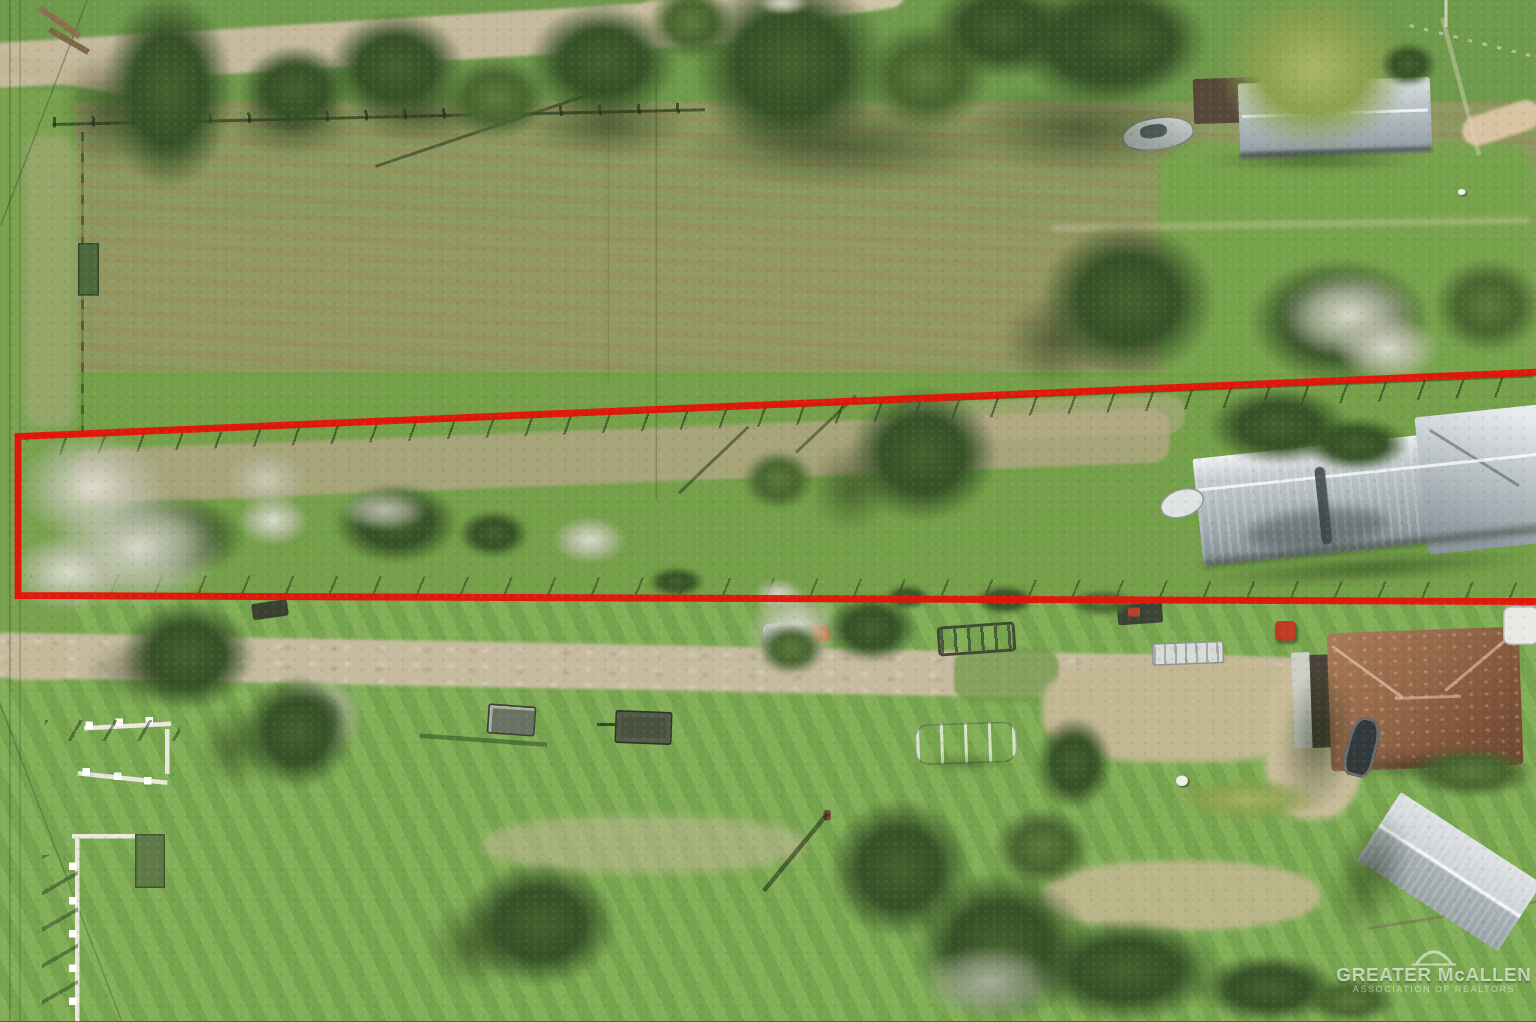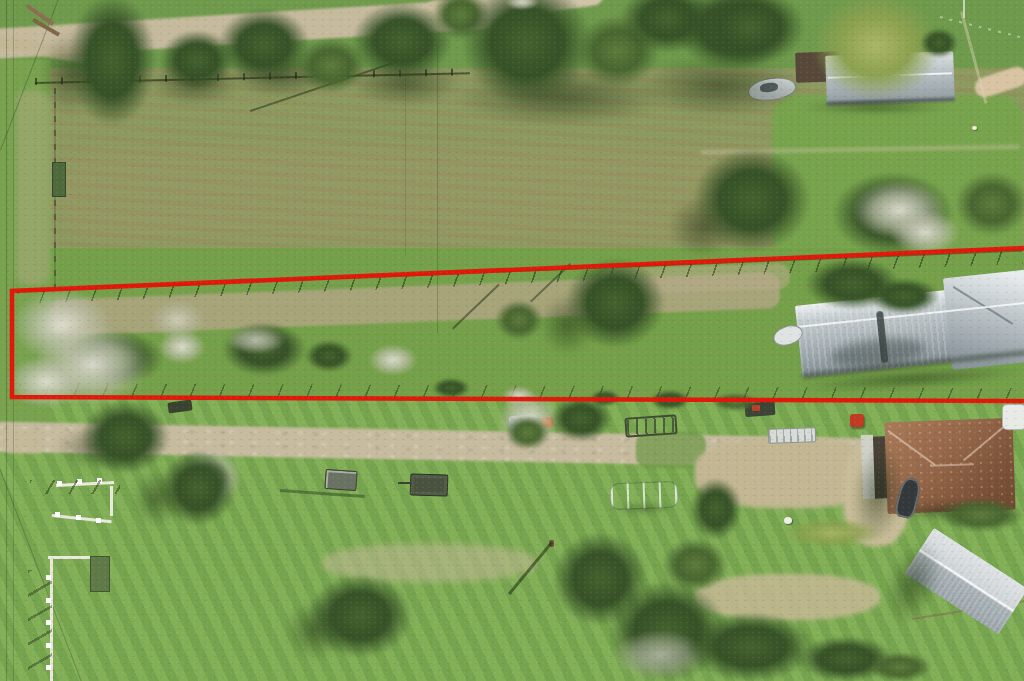--- a/index.html
+++ b/index.html
@@ -228,14 +228,22 @@
   <div class="ell tree-d" style="left:798px;top:636px;width:96px;height:46px"></div>
   <div class="ell tree-m" style="left:868px;top:652px;width:64px;height:30px"></div>
   <div class="ell tree-m" style="left:938px;top:498px;width:86px;height:34px"></div>
 
   <svg width="1024" height="681" viewBox="0 0 1024 681" style="position:absolute;left:0;top:0">
     <path d="M1028,248 L12,291 L12,397 L1028,401" fill="none" stroke="#e41408" stroke-width="4.6" stroke-linejoin="miter" opacity="0.96"></path>
   </svg>
 
   <div id="grain"></div>
 
+  <div id="watermark">
+    <svg width="30" height="13" viewBox="0 0 30 13" style="margin:0 auto;opacity:.55">
+      <path d="M3,12 Q15,-5 27,12" fill="none" stroke="#ffffff" stroke-width="2"></path>
+      <line x1="0" y1="12" x2="30" y2="12" stroke="#ffffff" stroke-width="1.2"></line>
+    </svg>
+    <div class="brand">GREATER McALLEN</div>
+    <div class="tag">ASSOCIATION OF REALTORS</div>
+  </div>
 
 </div>
 
 </body></html>

